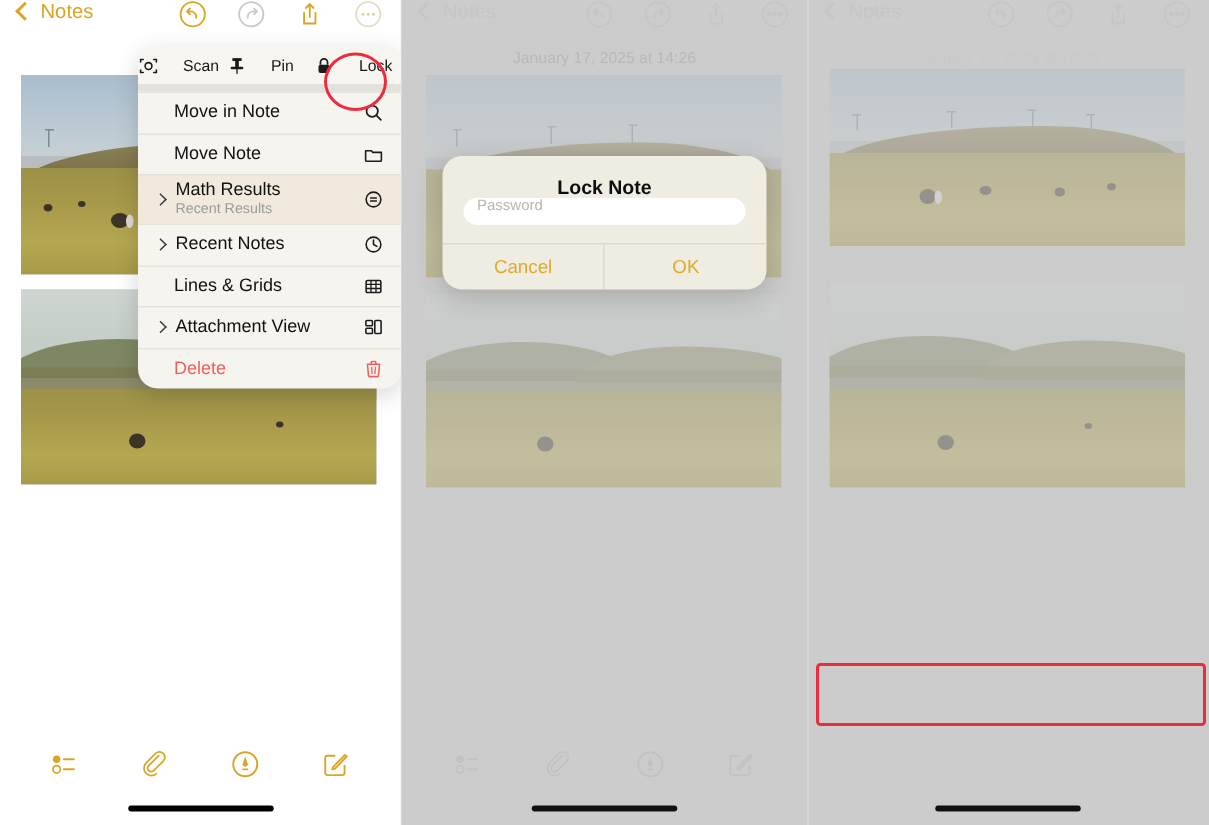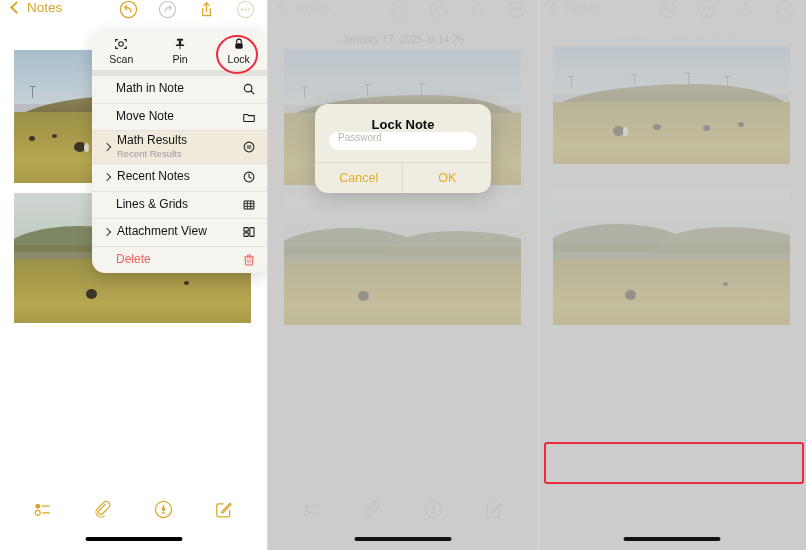--- a/index.html
+++ b/index.html
@@ -154,23 +154,23 @@
     color: #111;
   }
   .ctx-top {
     display: flex;
     background: #f7f5f0;
     padding: 6px 0 5px;
   }
   .ctx-top-item {
     flex: 1;
     display: flex;
-    flex-direction: column;
+    flex-direction: row;
     align-items: center;
-    gap: 2px;
+    gap: 16px;
     position: relative;
   }
   .ctx-top-item .ctx-label { font-size: 10.5px; color: #171717; }
   .ctx-sep {
     height: 5px;
     background: #e3e1dc;
   }
   .ctx-row {
     display: flex;
     align-items: center;
@@ -210,21 +210,21 @@
     border-radius: 3px;
     pointer-events: none;
   }
 
   
   .alert {
     position: absolute;
     left: 50%;
     transform: translateX(-50%);
     top: 104px;
-    width: 176px;
+    width: 216px;
     background: #efece2;
     border-radius: 13px;
     overflow: hidden;
     box-shadow: 0 5px 20px rgba(0,0,0,0.18);
     text-align: center;
   }
   .alert-body { padding: 13px 14px 12px; }
   .alert-title { font-size: 13px; font-weight: bold; color: #0d0d0d; }
   .alert-msg { font-size: 10.5px; color: #0d0d0d; margin-top: 5px; }
   .alert-input {
@@ -420,21 +420,21 @@
               <path d="M5.3 7 V5.2 A2.7 2.7 0 0 1 10.7 5.2 V7" fill="none" stroke="#1b1b1b" stroke-width="1.3"></path>
               <rect x="3.8" y="7" width="8.4" height="6.4" rx="1.6" fill="#1b1b1b"></rect>
             </svg>
           <span class="ctx-label">Lock</span>
         </div>
       </div>
       <div class="ctx-sep"></div>
 
       <div class="ctx-row">
         <span class="nochev"></span>
-        <span class="ctx-text">Math in Note</span>
+        <span class="ctx-text">Move in Note</span>
         <svg class="ctx-ic" viewBox="0 0 16 16">
             <circle cx="7" cy="7" r="4.3" fill="none" stroke="#1b1b1b" stroke-width="1.3"></circle>
             <line x1="10.2" y1="10.2" x2="13.6" y2="13.6" stroke="#1b1b1b" stroke-width="1.3" stroke-linecap="round"></line>
           </svg>
       </div>
 
       <div class="ctx-row">
         <span class="nochev"></span>
         <span class="ctx-text">Move Note</span>
         <svg class="ctx-ic" viewBox="0 0 16 16">

